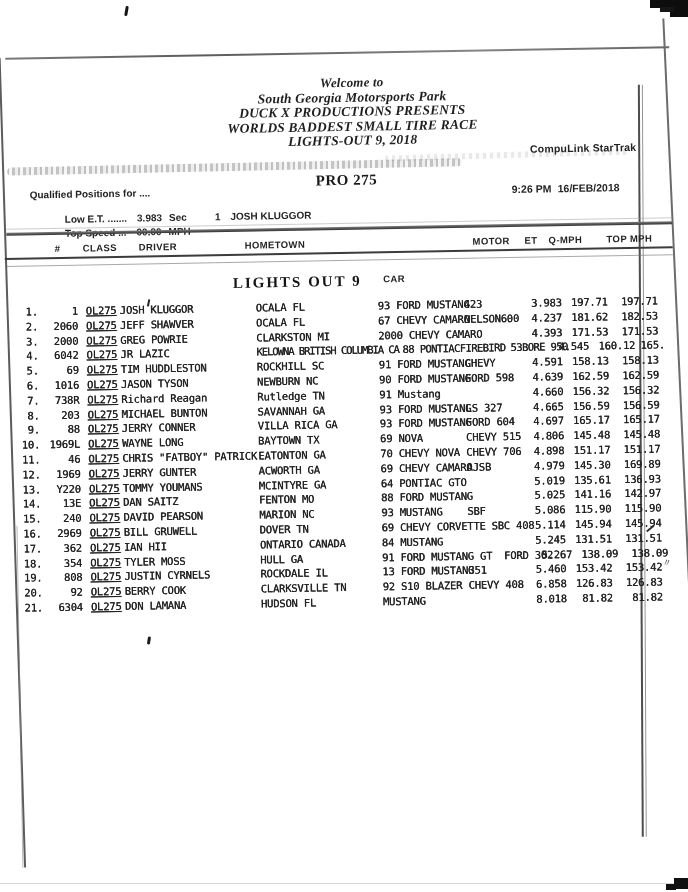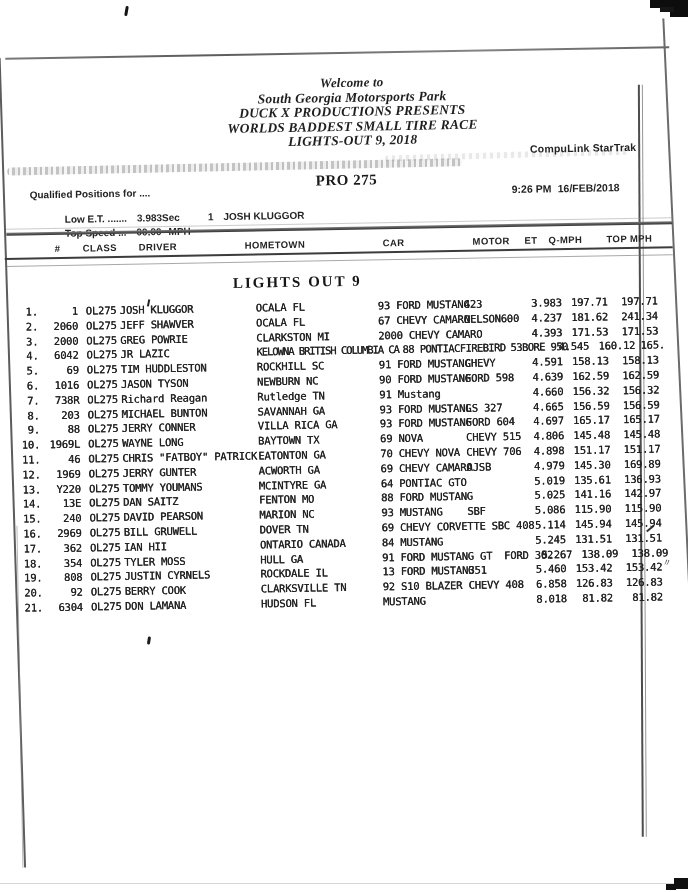--- a/index.html
+++ b/index.html
@@ -49,48 +49,48 @@
 
   .pro-class{position:absolute;left:296px;top:172px;width:110px;text-align:center;
     font-family:"Liberation Serif", serif;font-weight:700;font-size:15px;letter-spacing:.5px;color:#1b1b1b;}
   .timestamp{position:absolute;left:516px;top:186px;font-size:10.5px;font-weight:600;color:#1f1f1f;}
   .timestamp .date{position:absolute;left:46px;top:0;white-space:nowrap;}
 
   
   .qual{font-size:10px;font-weight:600;color:#242424;white-space:pre;}
   .q-label{position:absolute;left:34px;top:184px;}
   .q-et{position:absolute;left:52px;top:198px;}
-  .q-et .v{margin-left:10px;} .q-et .u{} .q-et .p{margin-left:28px;} .q-et .d{margin-left:10px;}
+  .q-et .v{margin-left:10px;} .q-et .u{margin-left:7px;} .q-et .p{margin-left:28px;} .q-et .d{margin-left:10px;}
   .q-ts{position:absolute;left:52px;top:212px;}
   .q-ts .v{margin-left:10px;} .q-ts .u{margin-left:7px;}
 
   
   .div-echo{position:absolute;left:10px;top:223px;width:666px;height:1px;background:#9a9a9a;opacity:.5;}
   .div-heavy{position:absolute;left:10px;top:227px;width:666px;height:2.6px;background:linear-gradient(180deg,#7d7d7d,#2f2f2f);}
   .div-mid{position:absolute;left:8px;top:252px;width:668px;height:2px;background:#3c3c3c;}
   .div-low{position:absolute;left:8px;top:259.5px;width:668px;height:1.2px;background:#6e6e6e;opacity:.6;}
 
   
   .headers{position:absolute;left:0;top:238px;width:688px;height:14px;font-size:9.5px;font-weight:700;letter-spacing:.4px;color:#242424;}
   .hcell{position:absolute;top:0;white-space:nowrap;}
-  .h-0{left:58px;} .h-1{left:86px;} .h-2{left:142px;} .h-3{left:248px;} .h-4{left:386px;}
+  .h-0{left:58px;} .h-1{left:86px;} .h-2{left:142px;} .h-3{left:248px;} .h-4{left:386px;margin-top:36px;}
   .h-5{left:476px;text-align:right;} .h-6{left:528px;} .h-7{left:552px;} .h-8{left:610px;}
 
   .section-title{position:absolute;left:190px;top:273px;width:220px;text-align:center;
     font-family:"Liberation Serif", serif;font-weight:700;font-size:15px;letter-spacing:2px;color:#161616;}
 
   
   .rows{position:absolute;left:0;top:300px;width:688px;height:320px;
     font-family:"DejaVu Sans Mono", monospace;font-size:10.5px;color:#232323;}
   .trow{position:absolute;left:0;width:100%;height:14.8px;}
   .cell{position:absolute;top:0;white-space:pre;letter-spacing:-0.2px;line-height:12px;
     text-shadow:0.3px 0 0 currentColor;}
   .c-pos{left:16px;width:24px;text-align:right;}
   .c-num{left:44px;width:36px;text-align:right;}
-  .c-cls{left:88px;}
+  .c-cls{left:88px;text-decoration:underline;}
   .c-drv{left:122px;}
   .c-home{left:258px;}
   .c-car{left:380px;}
   .c-mot{left:466px;}
   .c-et{left:516px;width:48px;text-align:right;}
   .c-q{left:564px;width:46px;text-align:right;}
   .c-top{left:612px;width:48px;text-align:right;}
   
   .r-flow .c-home{letter-spacing:-1.05px;}
   .r-flow .c-car{left:404px;letter-spacing:-0.6px;}
@@ -193,21 +193,21 @@
         <div class="trow" style="top: 14.8px;">
     <span class="cell c-pos">2.</span>
     <span class="cell c-num">2060</span>
     <span class="cell c-cls">OL275</span>
     <span class="cell c-drv">JEFF SHAWVER</span>
     <span class="cell c-home">OCALA FL</span>
     <span class="cell c-car">67 CHEVY CAMARO</span>
     <span class="cell c-mot">NELSON600</span>
     <span class="cell c-et">4.237</span>
     <span class="cell c-q">181.62</span>
-    <span class="cell c-top">241.34</span>
+    <span class="cell c-top">182.53</span>
   </div>
         <div class="trow" style="top: 29.6px;">
     <span class="cell c-pos">3.</span>
     <span class="cell c-num">2000</span>
     <span class="cell c-cls">OL275</span>
     <span class="cell c-drv">GREG POWRIE</span>
     <span class="cell c-home">CLARKSTON MI</span>
     <span class="cell c-car">2000 CHEVY CAMARO</span>
     <span class="cell c-mot"></span>
     <span class="cell c-et">4.393</span>

